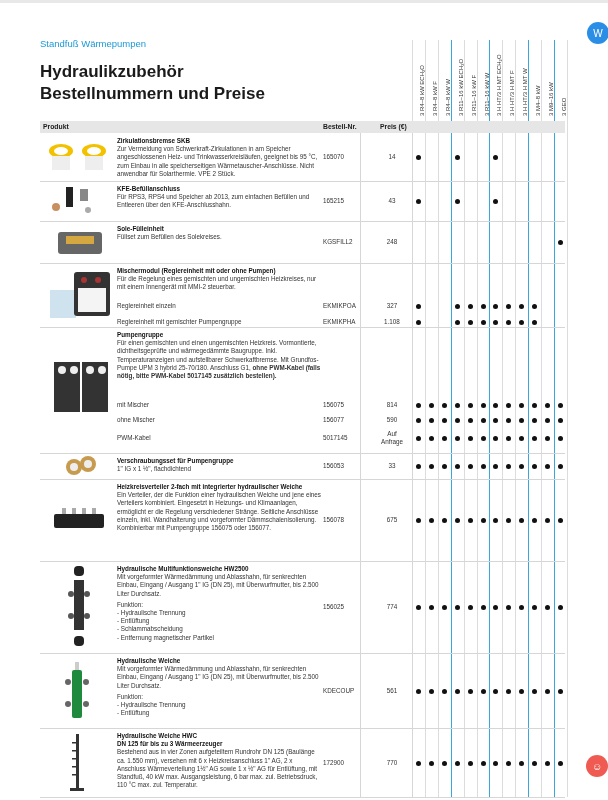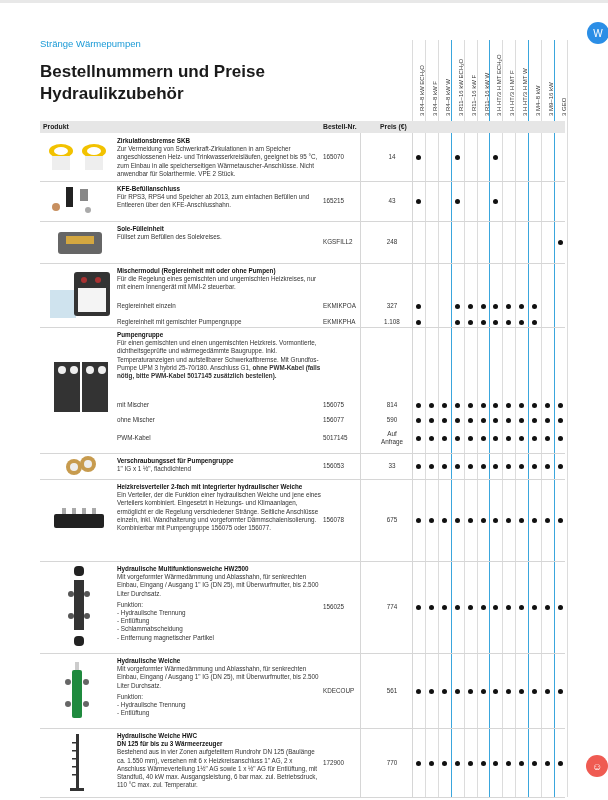--- a/index.html
+++ b/index.html
@@ -23,24 +23,24 @@
   .bn{position:absolute;left:323px;font-size:6.3px;color:#333;}
   .pr{position:absolute;left:372px;width:40px;text-align:center;font-size:6.3px;color:#333;line-height:8px;}
   .dot{position:absolute;width:5px;height:5px;border-radius:50%;background:#111;}
   .vsep{position:absolute;width:1px;background:#d6d6d6;}
 </style>
 </head>
 <body>
 
 <div class="topbar"></div>
 
-<div class="section">Stränge Wärmepumpen</div>
+<div class="section">Standfuß Wärmepumpen</div>
 <div class="title">
+  <div>Hydraulikzubehör</div>
   <div>Bestellnummern und Preise</div>
-  <div>Hydraulikzubehör</div>
 </div>
 
 <div class="fab">W</div>
 <div class="robot">☺</div>
 
 <div id="colheads">
     <div class="colhead" style="left: 412px;">
       <span>3 R4–8 kW ECH₂O</span>
     </div>
     <div class="colhead" style="left: 424.9px;">

